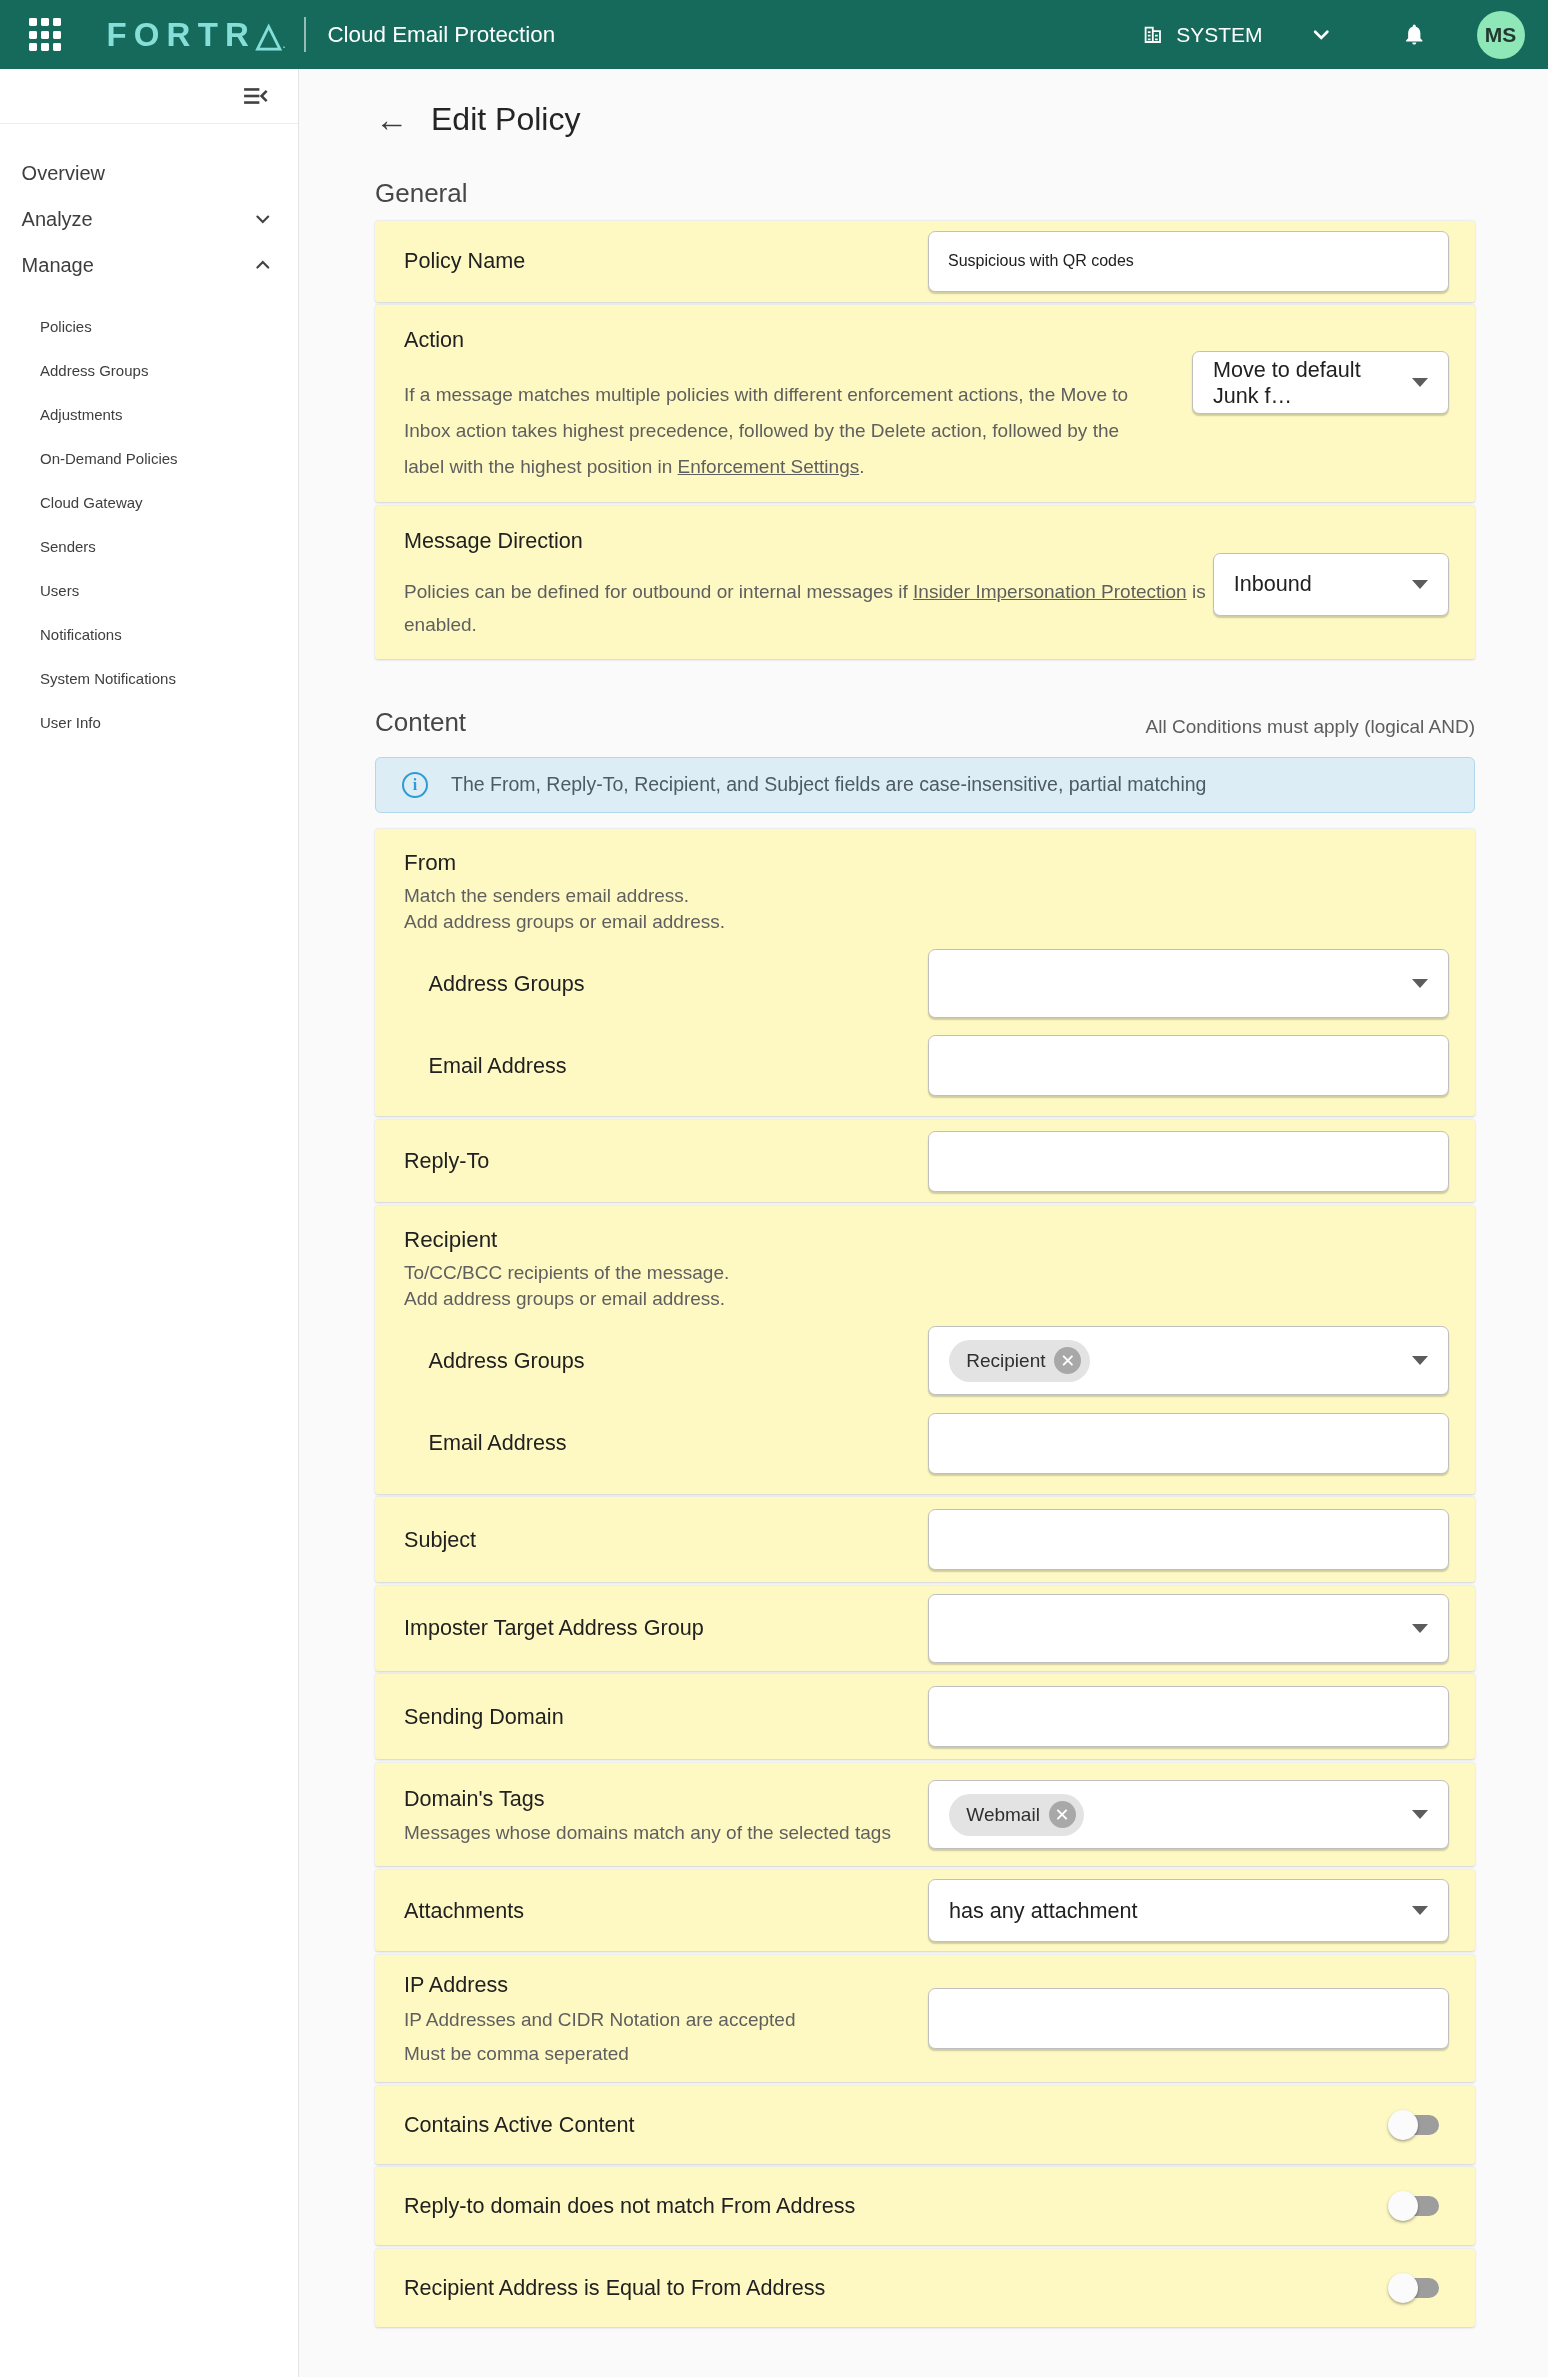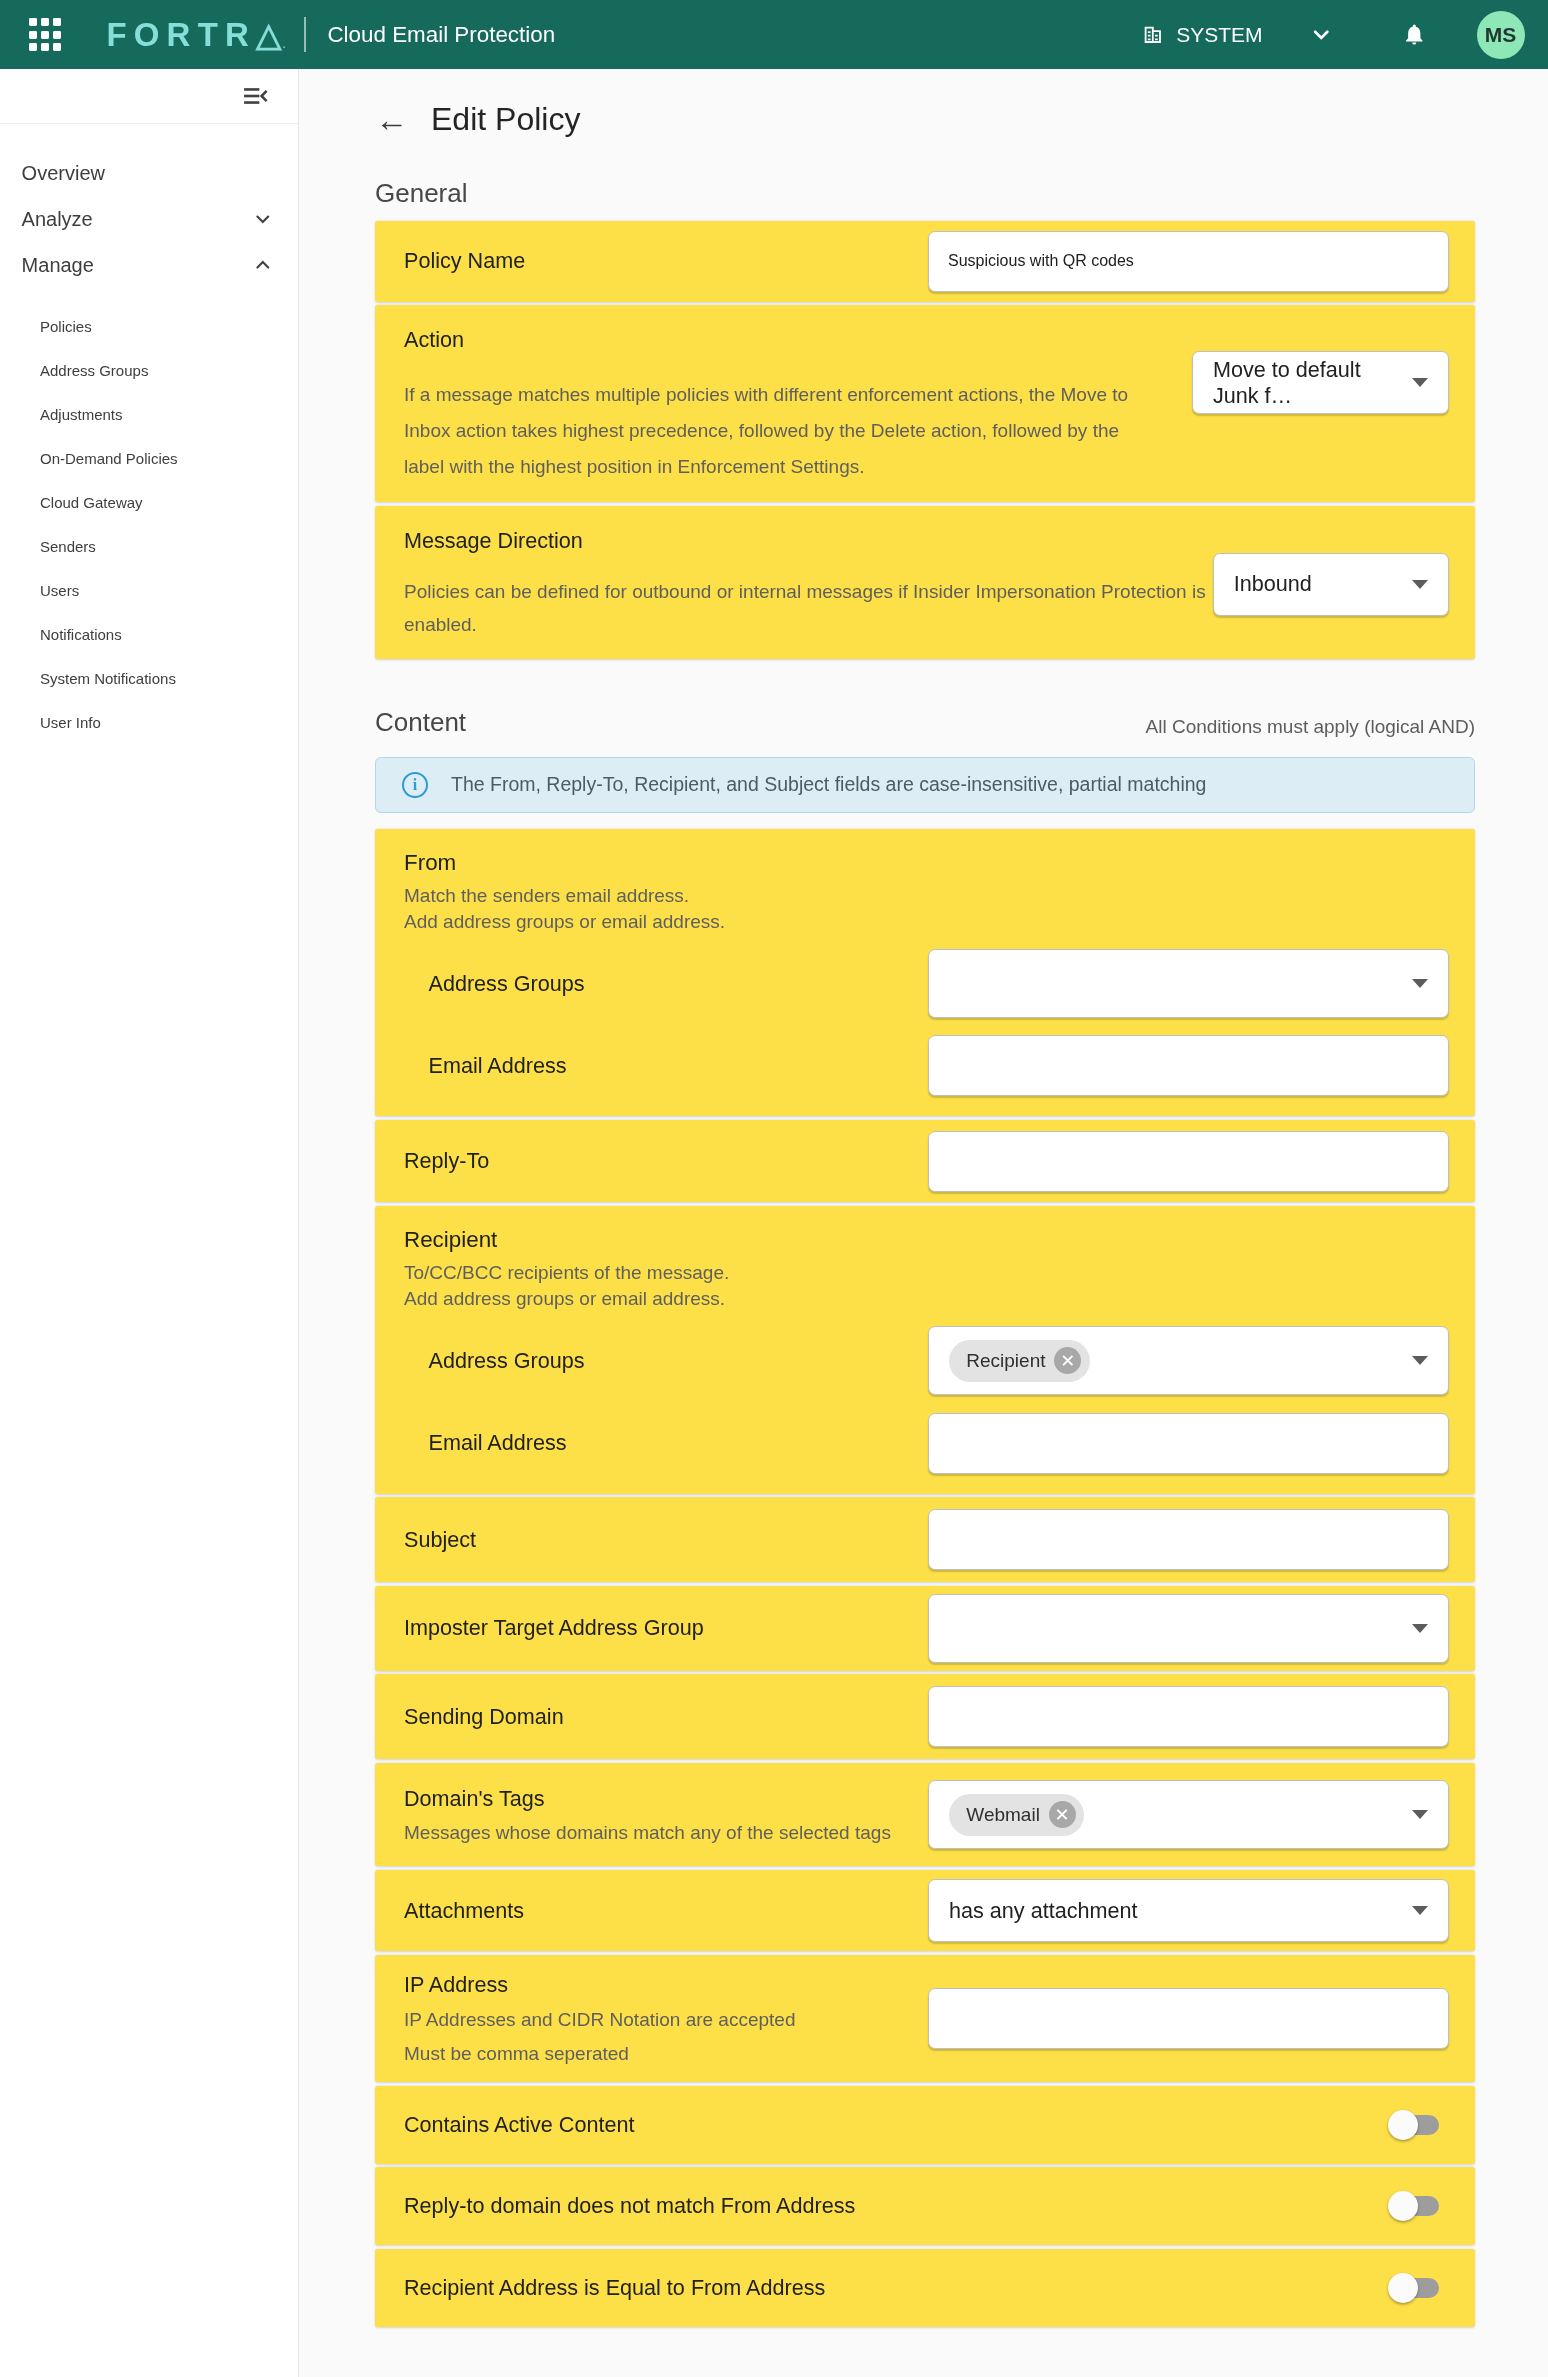--- a/index.html
+++ b/index.html
@@ -44,26 +44,26 @@
   .page-head { display:flex; align-items:center; gap:23px; margin-top:32px; }
   .back { font-size:33px; color:#3c3c3c; cursor:pointer; line-height:1; }
   .page-title { font-size:32px; color:#242424; font-weight:500; }
   .section-head { font-size:26px; color:#474747; font-weight:400; }
   .gap-general { margin-top:40px; }
   .section-head-row { display:flex; justify-content:space-between; align-items:flex-end;
                       margin-top:48px; }
   .conditions-note { font-size:19px; color:#5d5d5d; }
 
   .card-stack { margin-top:11.5px; display:flex; flex-direction:column; gap:3.6px; }
-  .row { background:#fde047; border-radius:2.9px; box-shadow:0 0.7px 2.2px rgba(0,0,0,.16); }
+  .row { background:#fef9c3; border-radius:2.9px; box-shadow:0 0.7px 2.2px rgba(0,0,0,.16); }
   .row-simple { display:flex; align-items:center; justify-content:space-between;
                 padding:0 26px 0 29px; }
   .label { font-size:21.6px; color:#212121; }
   .desc { font-size:19px; color:#5f5f5f; }
-  .hlink { cursor:pointer; }
+  .hlink { text-decoration:underline; cursor:pointer; }
 
   .ctl { width:521px; }
   .ctl-narrow { width:257px; }
   .input { height:61px; width:100%; border:1.4px solid #bfbfbf; border-radius:7.2px;
            font-size:16px; color:#212121; padding:0 19px; background:#fff;
            box-shadow:0 2.2px 1.4px -0.7px rgba(0,0,0,.18); font-family:inherit; outline:none; }
   .select { height:63px; border:1.4px solid #bfbfbf; border-radius:7.2px; display:flex;
             align-items:center; justify-content:space-between; padding:0 20px;
             font-size:21.6px; color:#212121; background:#fff; cursor:pointer;
             box-shadow:0 2.2px 1.4px -0.7px rgba(0,0,0,.18); }

